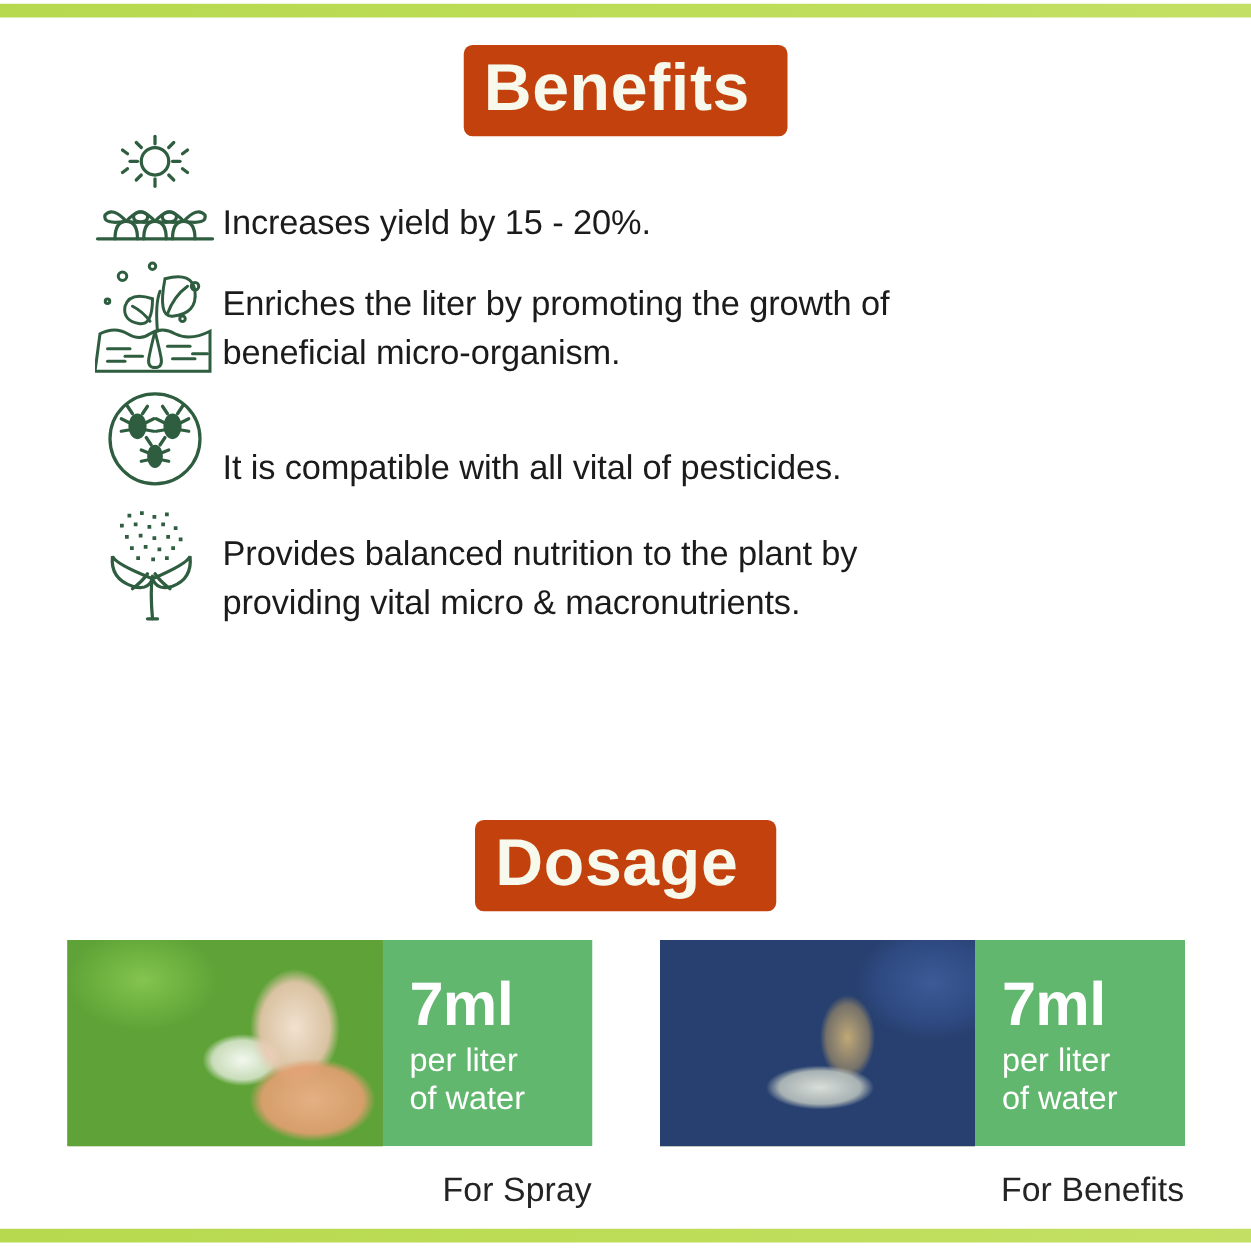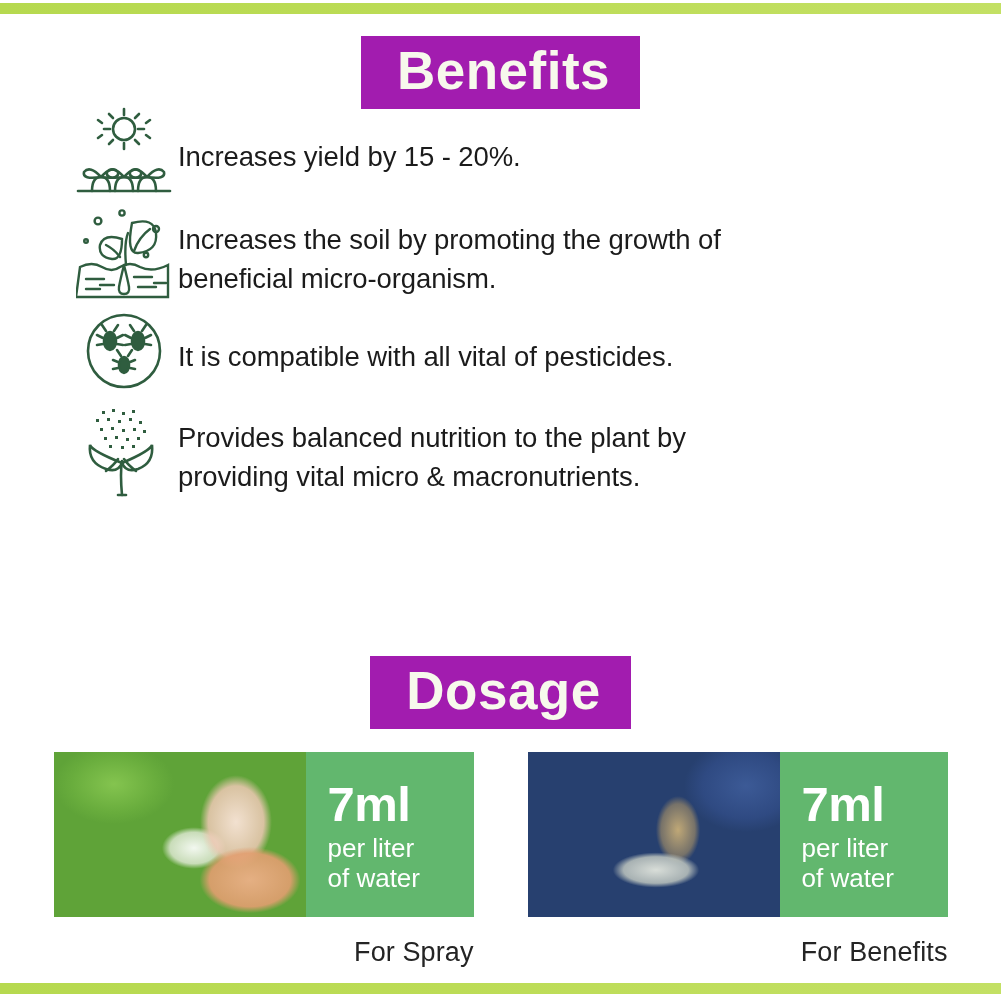--- a/index.html
+++ b/index.html
@@ -17,41 +17,42 @@
     position: absolute; left: 0; width: 1001px; height: 11px;
     background: linear-gradient(90deg,#b6d94f 0%, #bcdc56 45%, #c3e064 100%);
   }
   .edge-strip.top    { top: 3px; }
   .edge-strip.bottom { top: 983px; }
 
   
   .banner-wrap { position: absolute; left: 0; width: 1001px; text-align: center; }
   .banner {
     display: inline-block;
-    background: #a21caf;
+    background: #c2410c;
     color: #f7f9ec;
     font-size: 53px;
     font-weight: 700;
     letter-spacing: 0.5px;
-    padding: 6px 30px 10px 36px;
+    padding: 6px 30px 10px 16px;
     line-height: 1.08;
+    border-radius: 7px;
   }
   #benefits-banner-wrap { top: 36px; }
   #dosage-banner-wrap   { top: 656px; }
 
   
   .benefits-list {
     position: absolute;
     left: 70px;
     top: 105px;
     width: 880px;
   }
   .benefit-row {
     display: flex;
-    align-items: center;
+    align-items: flex-end;
     margin-bottom: 8px;
   }
   .benefit-icon {
     width: 108px;
     min-width: 108px;
     height: 92px;
     display: flex;
     align-items: center;
     justify-content: center;
   }
@@ -208,21 +209,21 @@
         <path d="M4 60 q12 -6 22 0 q10 6 18 0 q10 -6 20 0 q12 6 28 -2 l0 32 l-92 0 z"></path>
         <path d="M48 58 q-4 16 -5 22 q-1 7 5 7 q6 0 5 -7 q-1 -6 -5 -22"></path>
         <line x1="10" y1="72" x2="28" y2="72"></line>
         <line x1="10" y1="82" x2="24" y2="82"></line>
         <line x1="24" y1="78" x2="38" y2="78"></line>
         <line x1="58" y1="70" x2="76" y2="70"></line>
         <line x1="62" y1="80" x2="80" y2="80"></line>
         <line x1="78" y1="76" x2="90" y2="76"></line>
       </svg>
     </span>
-    <span class="benefit-text">Increases the soil by promoting the growth of
+    <span class="benefit-text">Enriches the liter by promoting the growth of
 beneficial micro-organism.</span>
   </div>
 
 
   <div class="benefit-row row-h4">
     <span class="benefit-icon">
       <svg width="96" height="80" viewBox="0 0 96 80" fill="none" stroke="#2f5d3f" stroke-width="2.6" stroke-linecap="round">
         <circle cx="48" cy="40" r="36"></circle>
         <g fill="#2f5d3f">
           <ellipse cx="34" cy="30" rx="6" ry="9"></ellipse>

